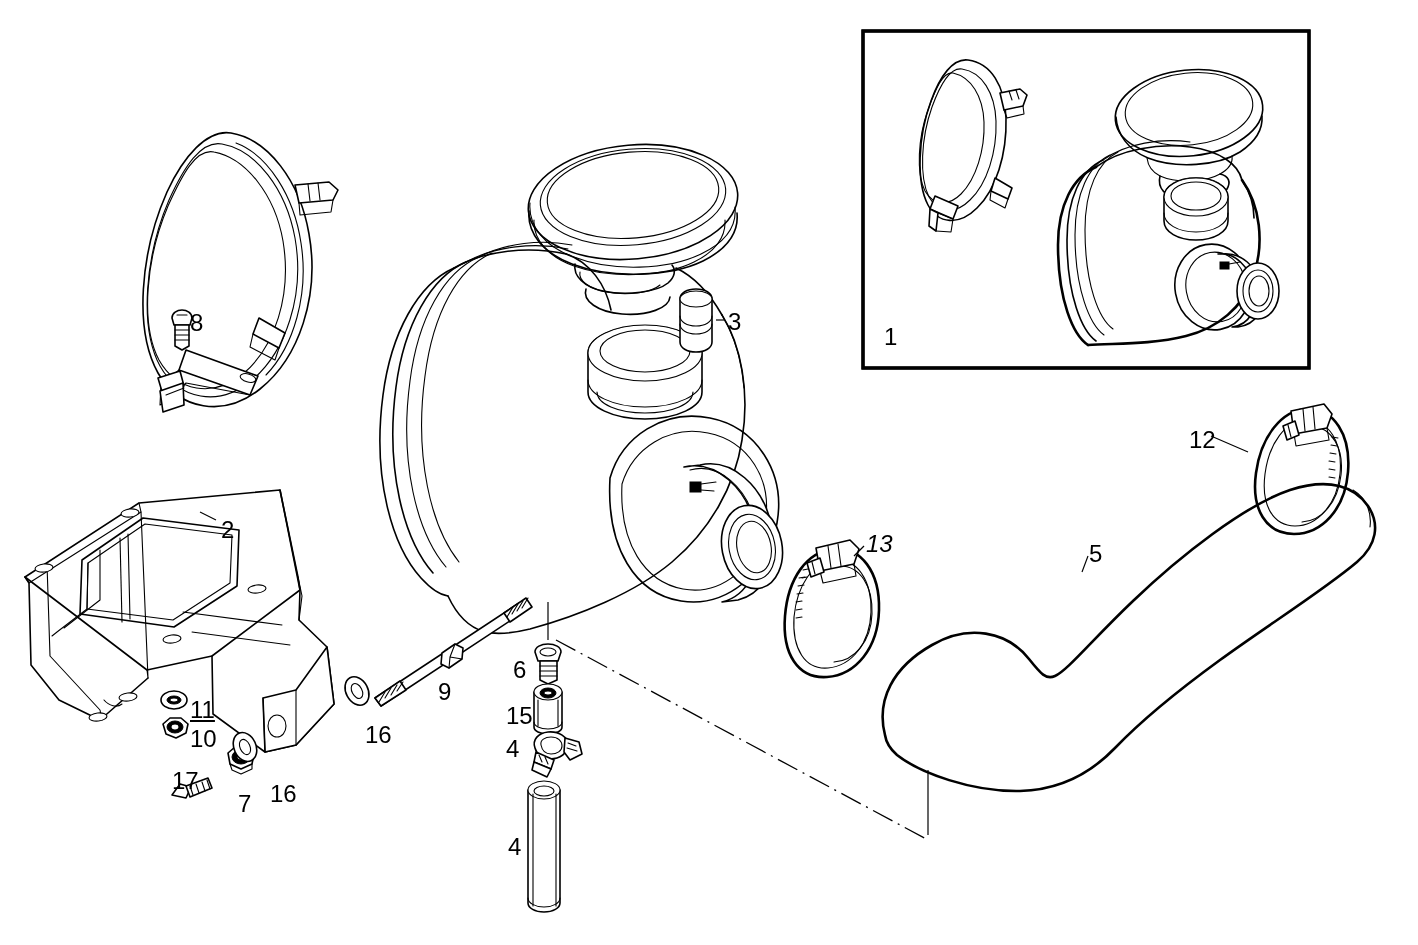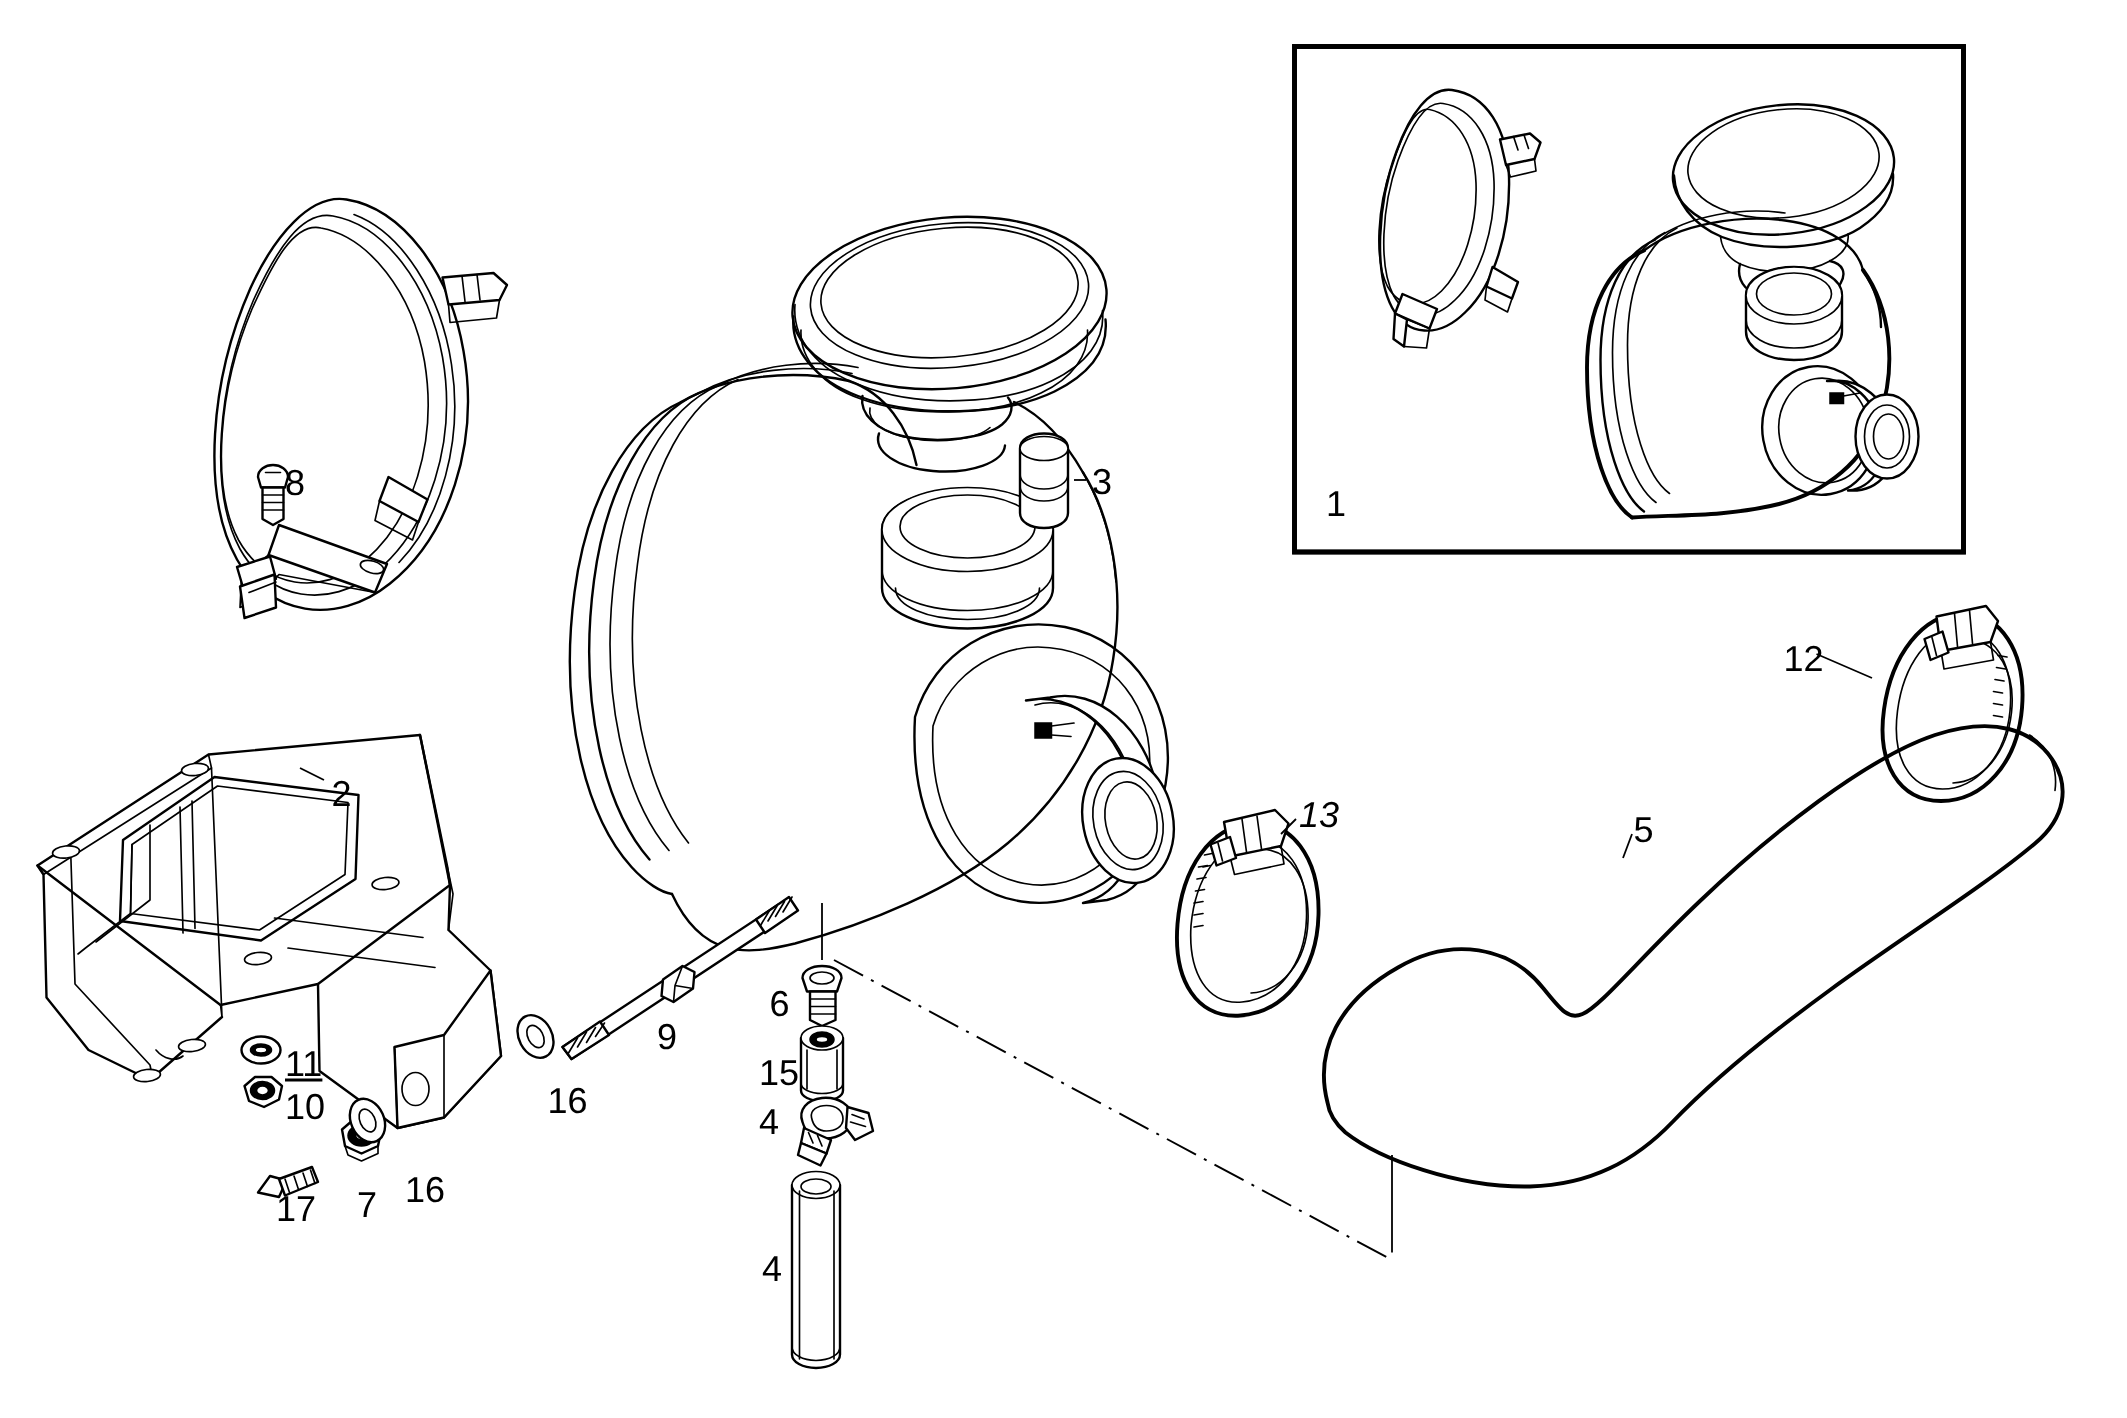--- a/index.html
+++ b/index.html
@@ -450,15 +450,15 @@
   <div class="callout" style="left:190px; top:311px;">8</div>
   <div class="callout" style="left:438px; top:680px;">9</div>
   <div class="callout" style="left:190px; top:727px;">10</div>
   <div class="callout" style="left:190px; top:698px;text-decoration:underline;">11</div>
   <div class="callout" style="left:1189px; top:428px;">12</div>
   <div class="callout" style="left:866px; top:532px;font-style:italic;">13</div>
   <div class="callout" style="left:506px; top:737px;">4</div>
   <div class="callout" style="left:506px; top:704px;">15</div>
   <div class="callout" style="left:365px; top:723px;">16</div>
   <div class="callout" style="left:270px; top:782px;">16</div>
-  <div class="callout" style="left:184px; top:769px;margin-top:26px;">17</div>
+  <div class="callout" style="left:172px; top:769px;">17</div>
 
 </div>
 
 </body></html>

